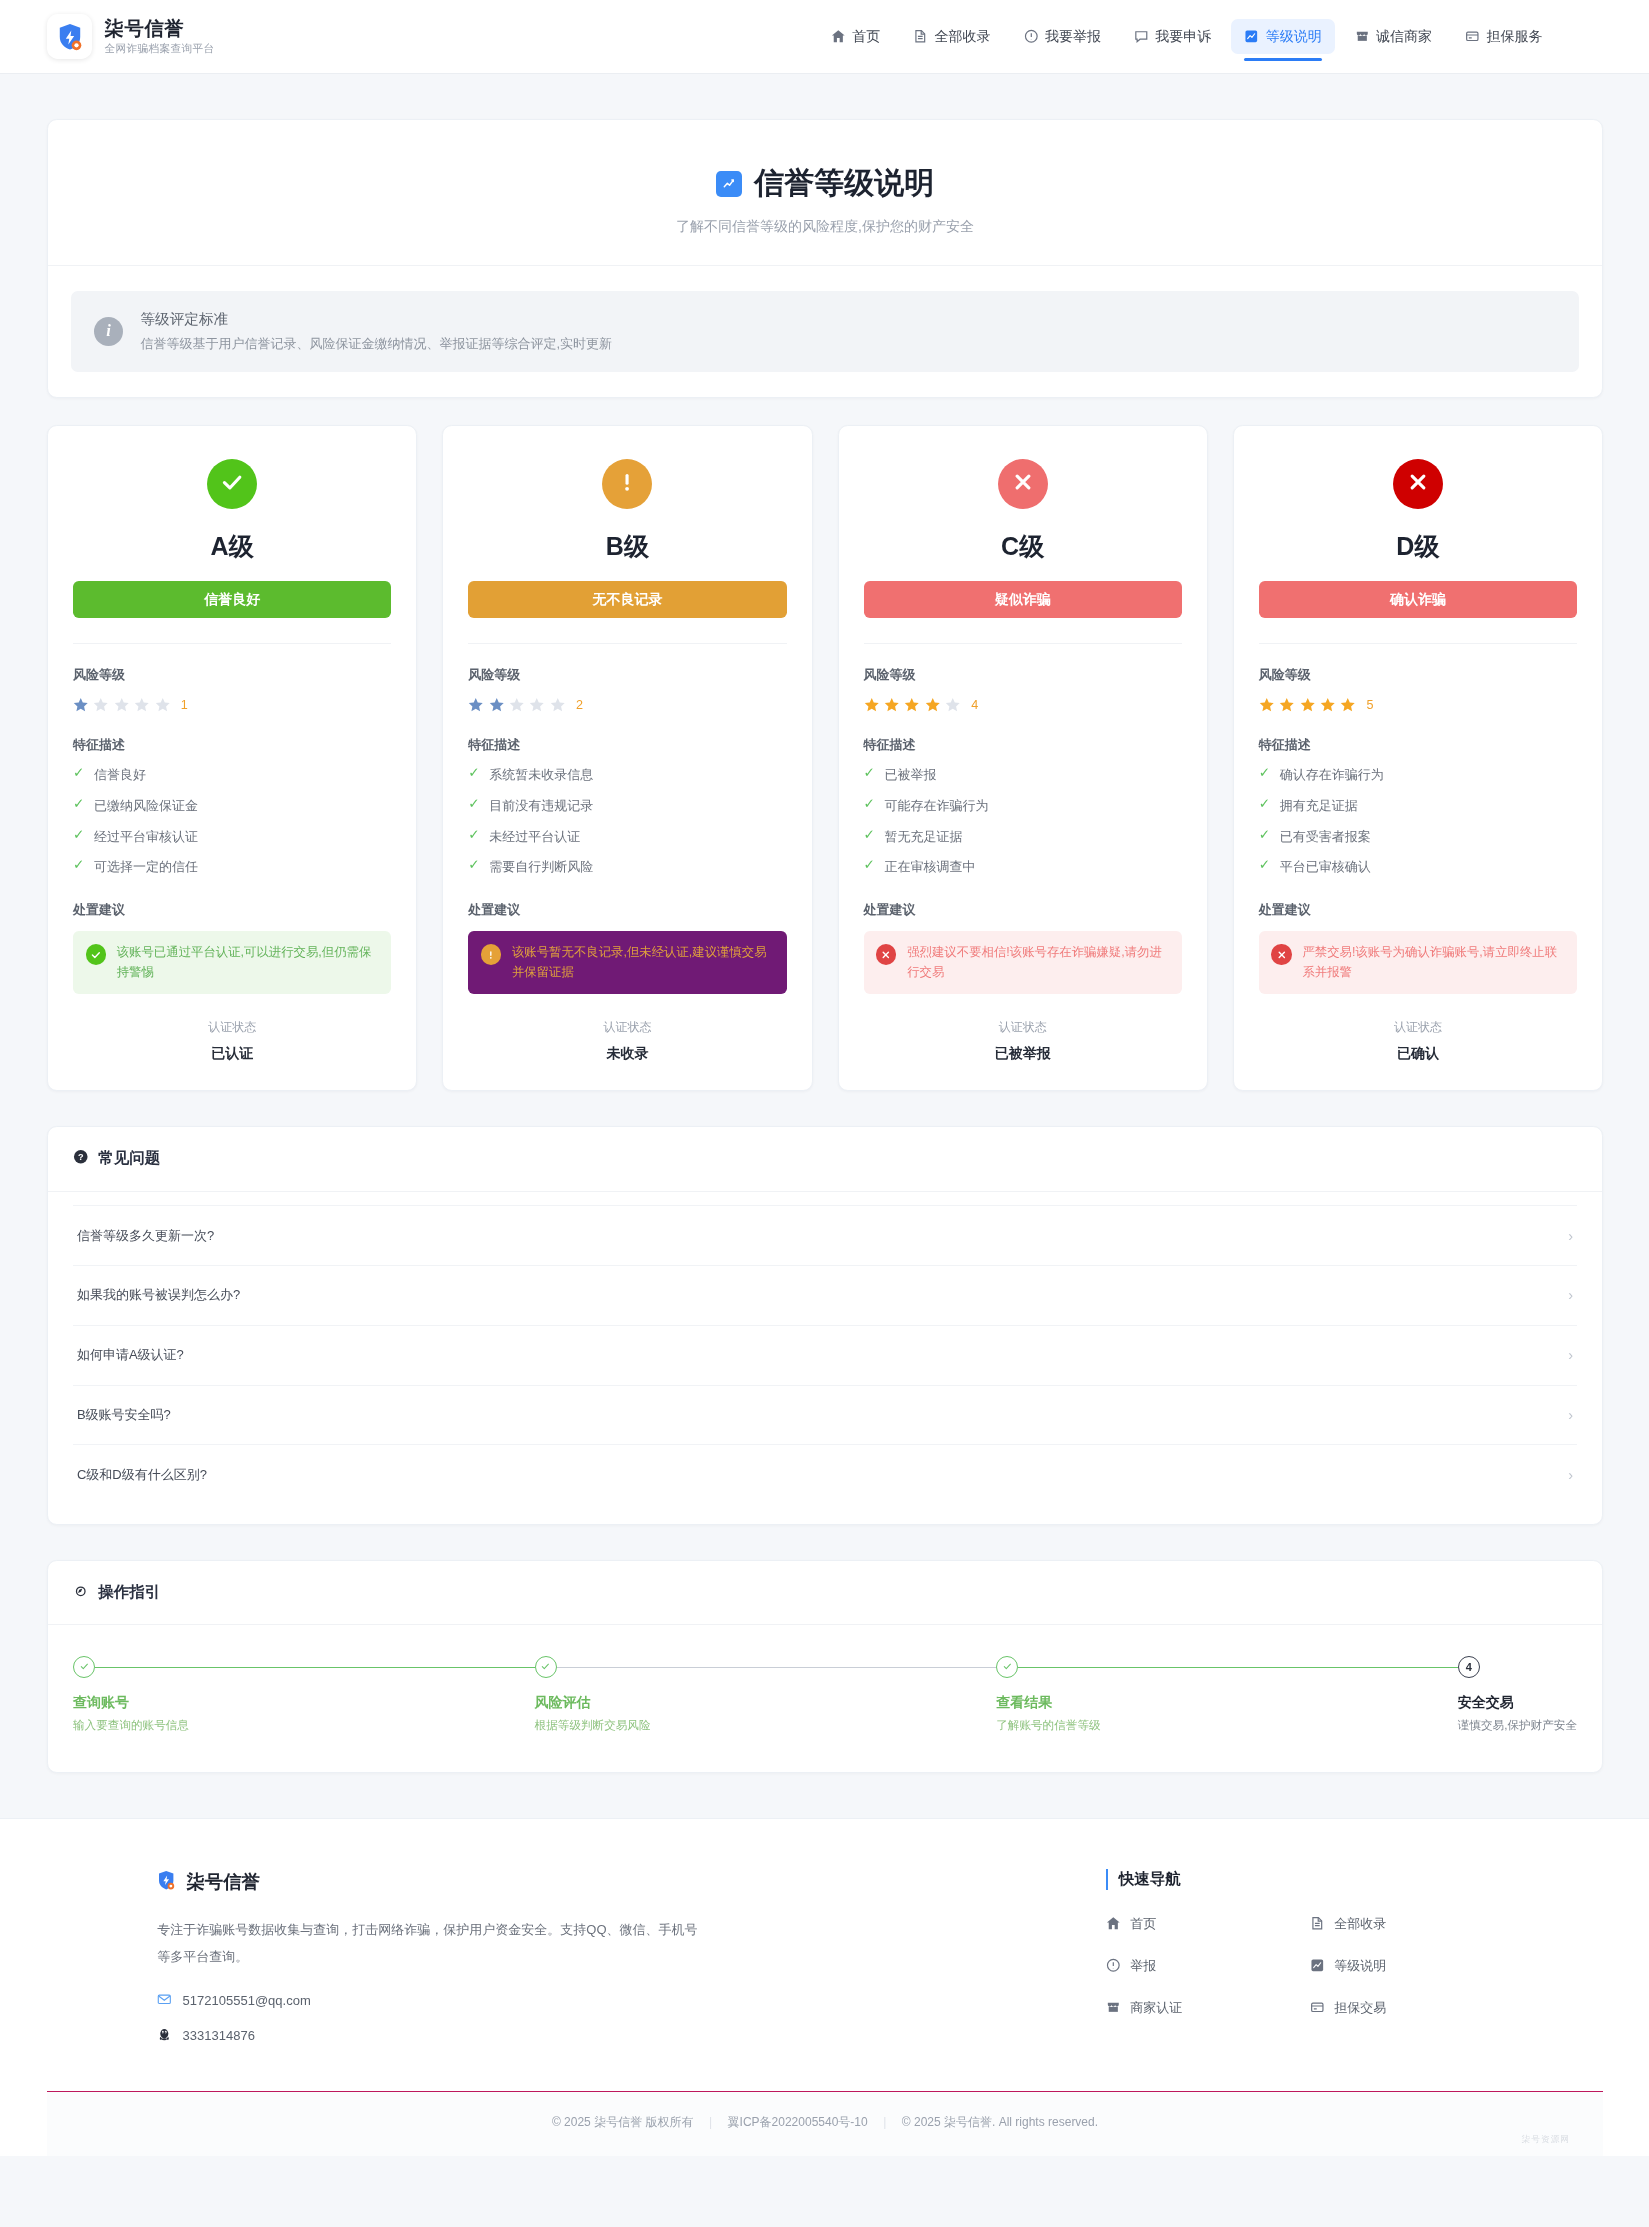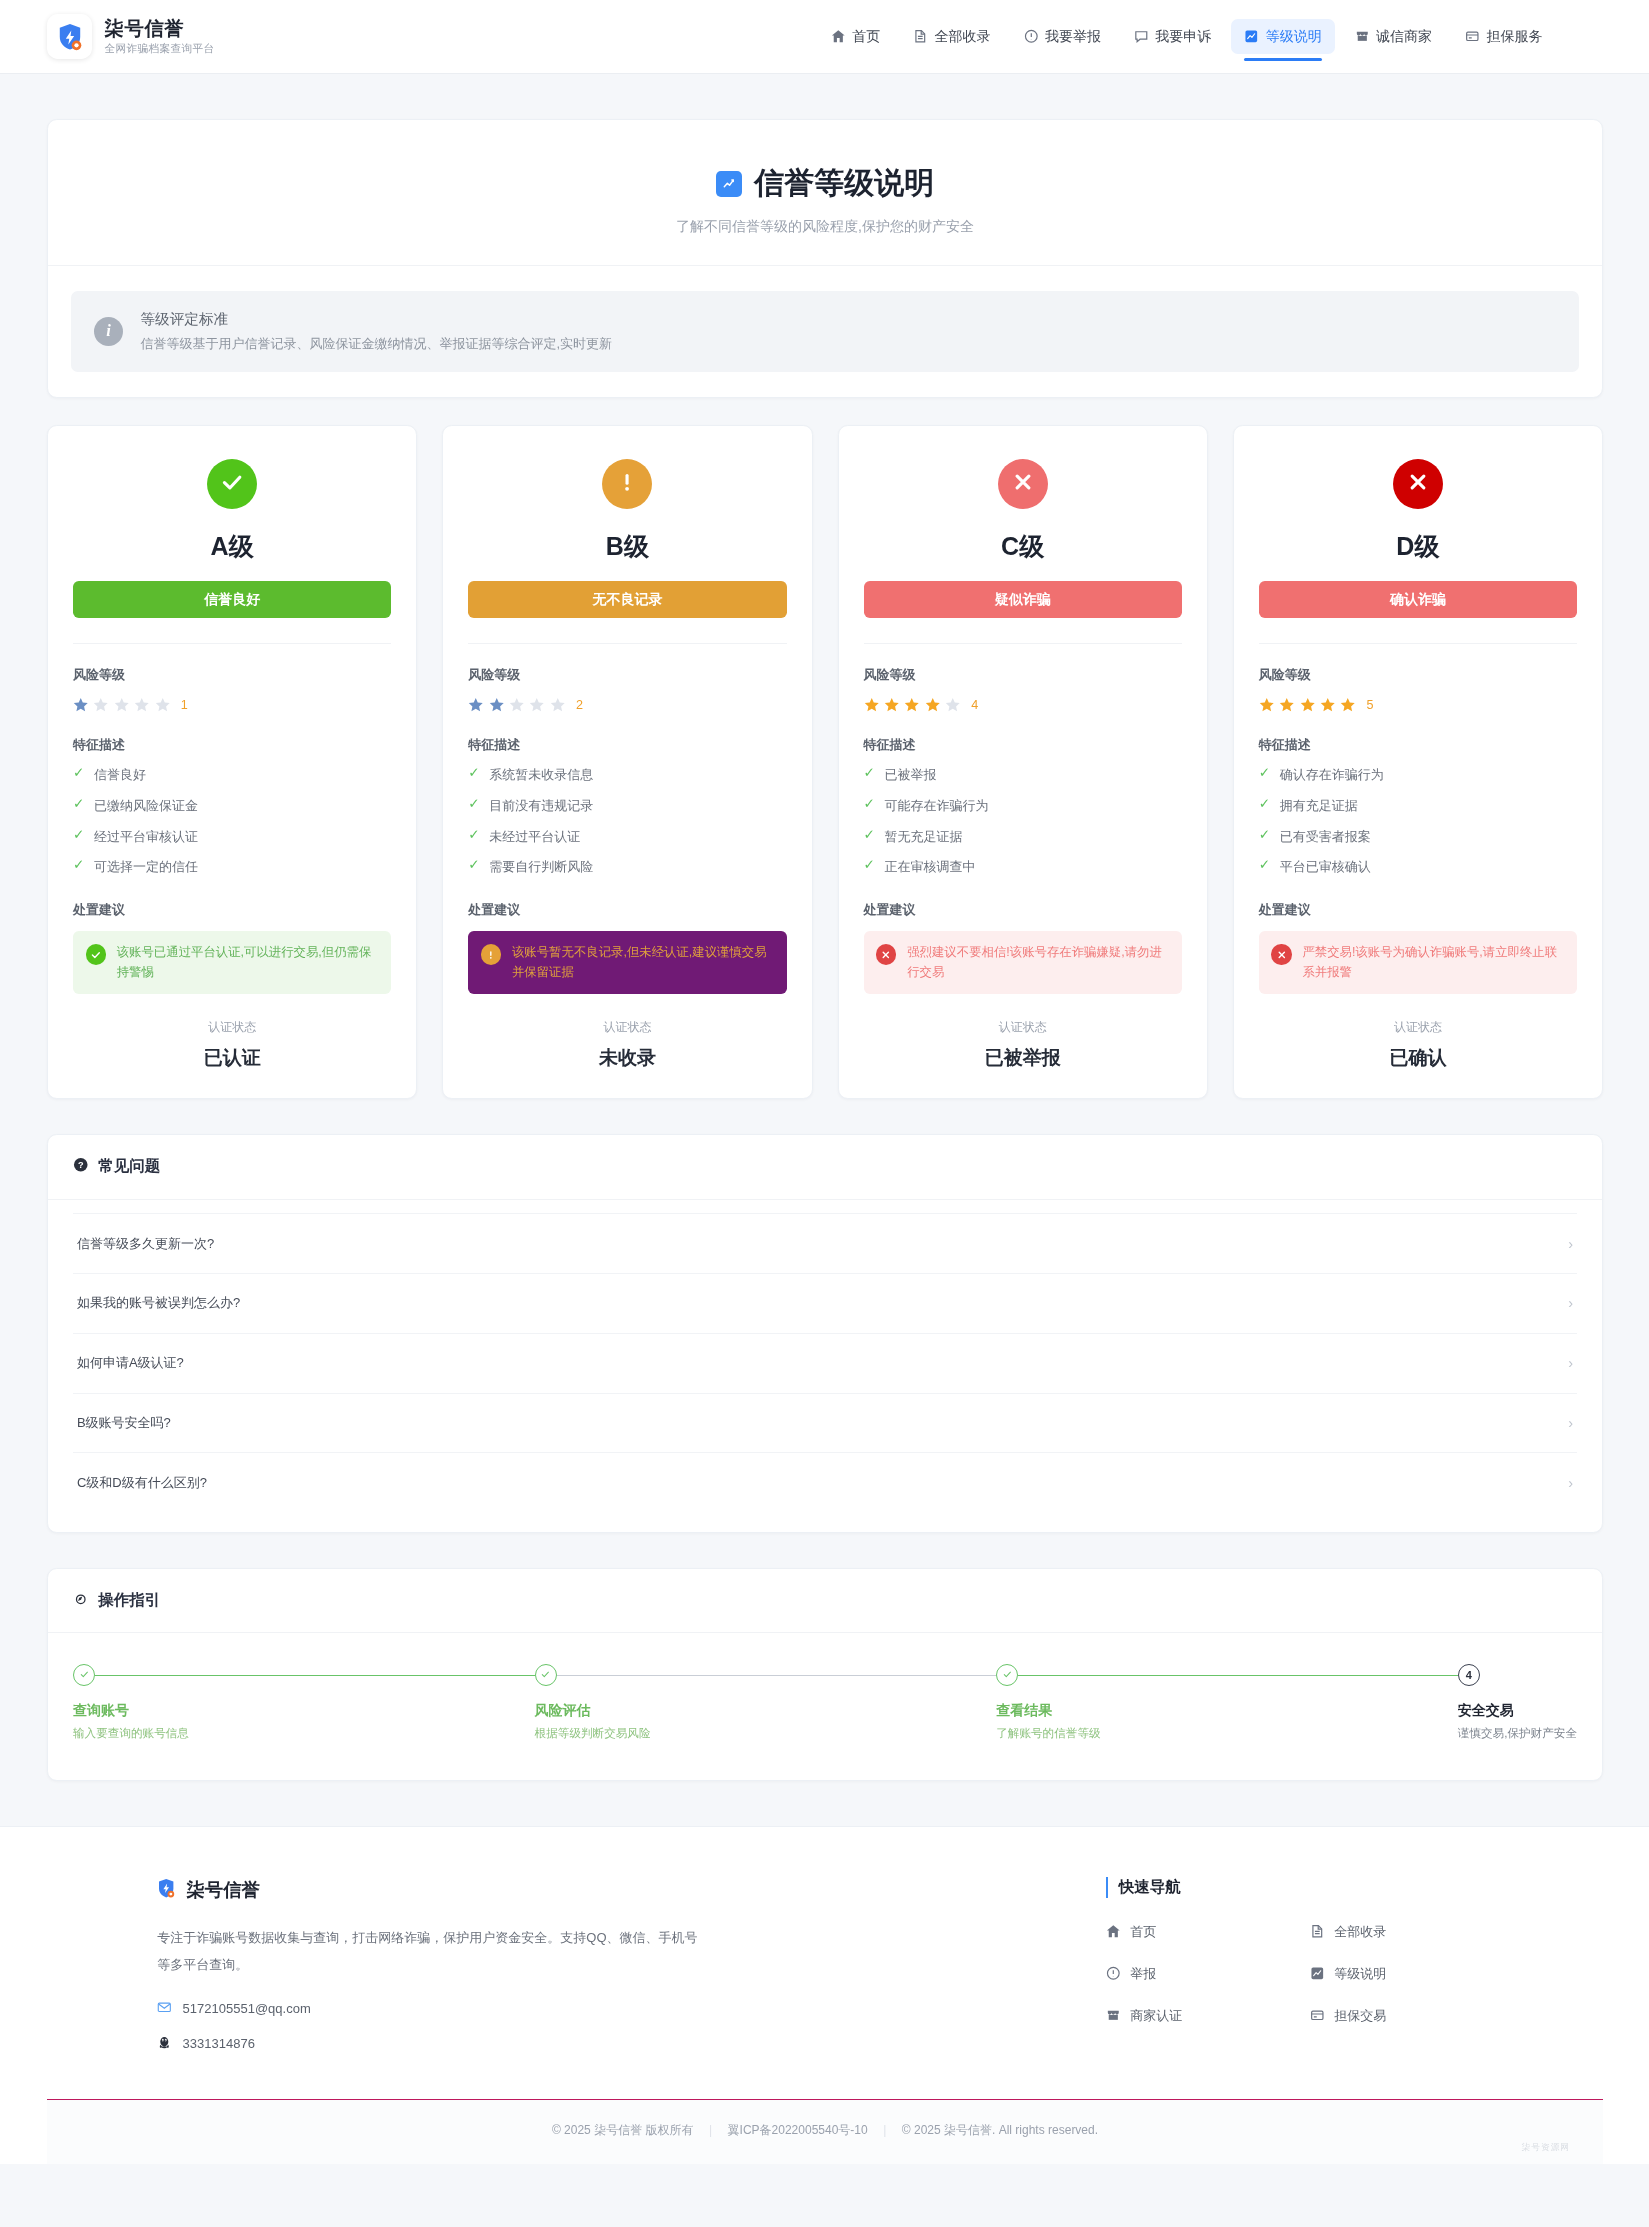--- a/index.html
+++ b/index.html
@@ -138,21 +138,21 @@
     padding: 12.6px 12.6px;
     display: flex; align-items: flex-start; gap: 10.7px;
     font-size: 12.4px;
     line-height: 1.55;
   }
   .advice-ico { width: 20.4px; height: 20.4px; border-radius: 50%; display:flex; align-items:center; justify-content:center; flex-shrink: 0; margin-top:1px;}
   .advice-ico svg { width: 11.6px; height: 11.6px; }
 
   .verify-wrap { margin-top: 25px; text-align: center; }
   .verify-label { font-size: 12px; color: #9aa1ad; }
-  .verify-value { font-size: 19px; font-weight: 600; color: #262c38; margin-top: 8.7px; }
+  .verify-value { font-size: 14px; font-weight: 600; color: #262c38; margin-top: 8.7px; }
 
   
   .faq { margin-top: 35px; }
   .faq-head {
     padding: 21.3px 25px;
     border-bottom: 1px solid #f0f2f5;
     display: flex; align-items: center; gap: 9.7px;
     font-size: 15.5px; font-weight: 600; color: #2a3040;
   }
   .faq-head svg { width: 15.5px; height: 15.5px; }

